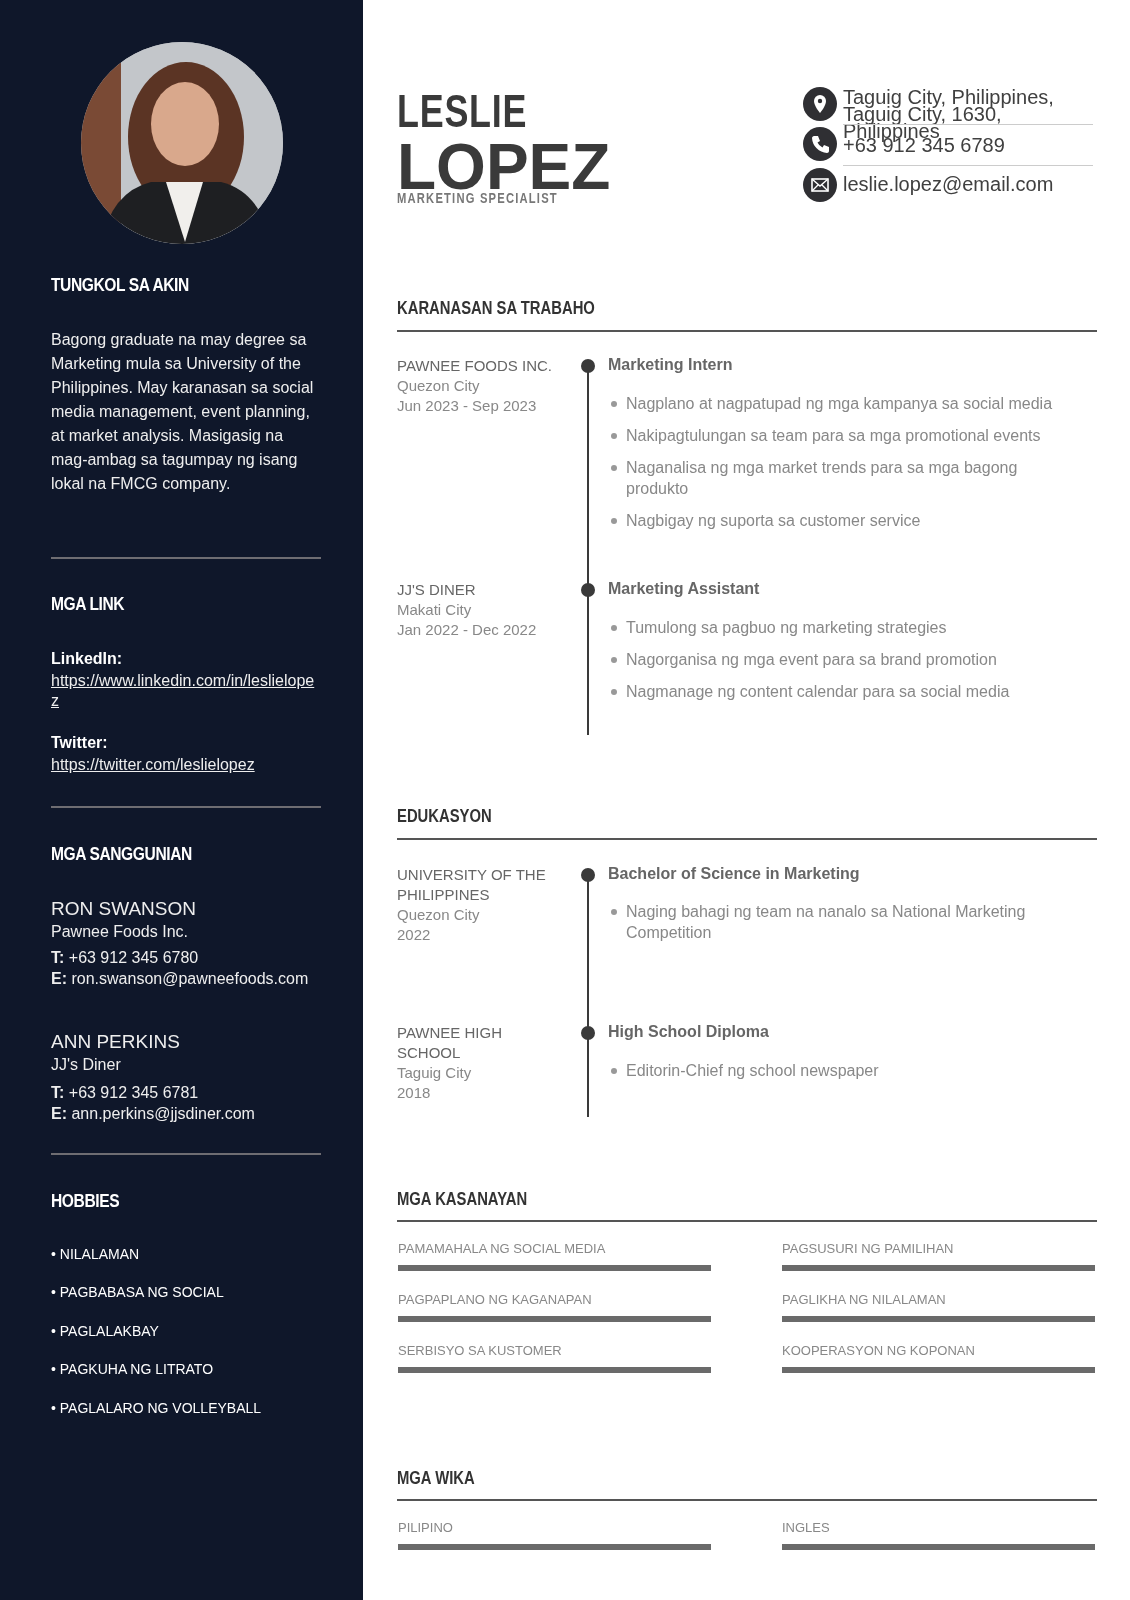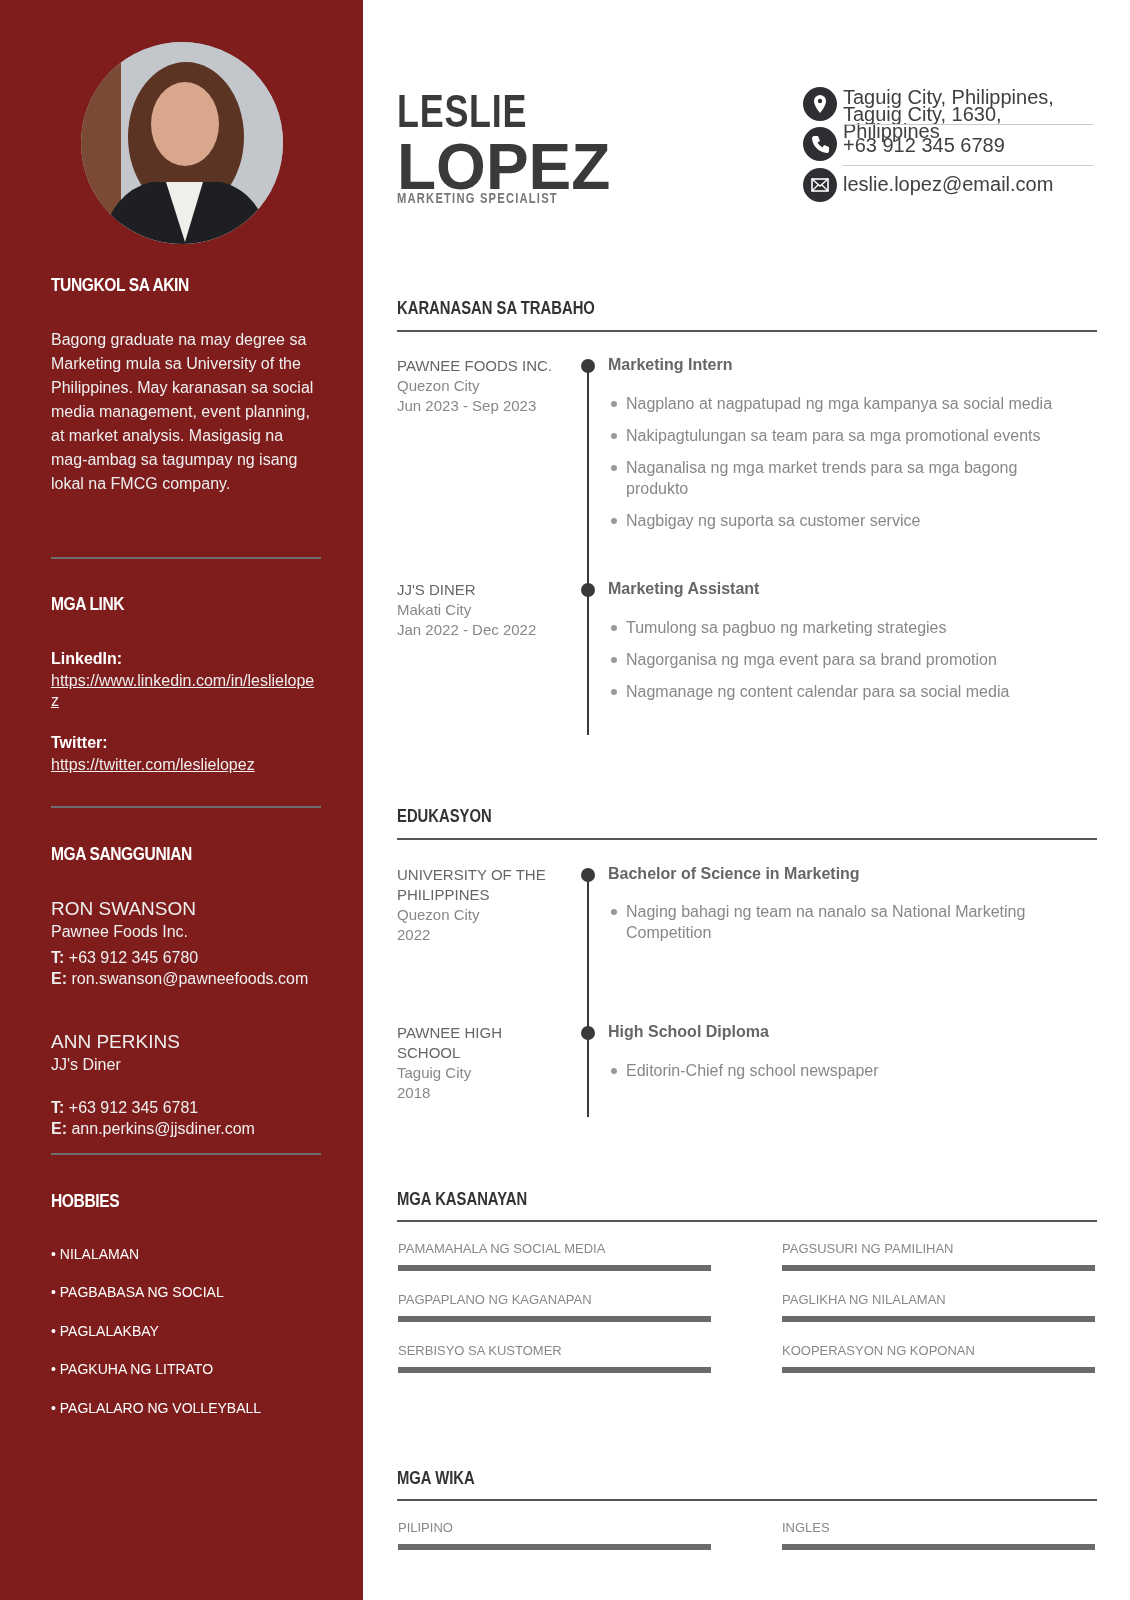--- a/index.html
+++ b/index.html
@@ -1,18 +1,18 @@
 <!DOCTYPE html>
 <html><head>
 <meta charset="utf-8">
 <style>
 *{box-sizing:border-box;margin:0;padding:0}
 html,body{width:1130px;height:1600px;background:#fff;overflow:hidden}
 body{font-family:"Liberation Sans",sans-serif;position:relative}
-.sidebar{position:absolute;left:0;top:0;width:363px;height:1600px;background:#7f1d1d;color:#f2f2f2}
+.sidebar{position:absolute;left:0;top:0;width:363px;height:1600px;background:#0f172a;color:#f2f2f2}
 .photo{position:absolute;left:81px;top:42px;width:202px;height:202px;border-radius:50%;overflow:hidden;background:#b8bcc0}
 .s-head{position:absolute;left:51px;font-family:"Liberation Sans Narrow","Liberation Sans",sans-serif;font-weight:bold;font-size:19px;letter-spacing:-0.5px;color:#fff;transform:scaleX(0.82);transform-origin:left}
 .s-text{position:absolute;left:51px;width:270px;font-size:16px;line-height:24px;color:#eee}
 .s-rule{position:absolute;left:51px;width:270px;height:2px;background:#6e6d72}
 .link-label{font-weight:bold;font-size:16px;color:#fff}
 .link{color:#eee;text-decoration:underline;font-size:16px;line-height:20px}
 .ref-name{font-size:19px;color:#eee;line-height:24px}
 .ref-line{font-size:16px;line-height:21px;color:#eee}
 .hobby{position:absolute;left:51px;font-size:14px;color:#fff}
 .main{position:absolute;left:363px;top:0;width:767px;height:1199px}
@@ -68,21 +68,21 @@
   <div class="s-head" style="top:843px">MGA SANGGUNIAN</div>
   <div class="s-text" style="top:897px">
     <div class="ref-name">RON SWANSON</div>
     <div class="ref-line">Pawnee Foods Inc.</div>
     <div class="ref-line" style="margin-top:5px"><b>T:</b> <span>+63 912 345 6780</span></div>
     <div class="ref-line" style="word-break:break-all"><b>E:</b> <span>ron.swanson@pawneefoods.com</span></div>
   </div>
   <div class="s-text" style="top:1030px">
     <div class="ref-name">ANN PERKINS</div>
     <div class="ref-line">JJ's Diner</div>
-    <div class="ref-line" style="margin-top:22px"><b>T:</b> <span>+63 912 345 6781</span></div>
+    <div class="ref-line" style="margin-top:7px"><b>T:</b> <span>+63 912 345 6781</span></div>
     <div class="ref-line"><b>E:</b> <span>ann.perkins@jjsdiner.com</span></div>
   </div>
   <div class="s-rule" style="top:1153px"></div>
 
   <div class="s-head" style="top:1190px">HOBBIES</div>
   <div class="hobby" style="top:1246px">• NILALAMAN</div>
   <div class="hobby" style="top:1284px">• PAGBABASA NG SOCIAL</div>
   <div class="hobby" style="top:1323px">• PAGLALAKBAY</div>
   <div class="hobby" style="top:1361px">• PAGKUHA NG LITRATO</div>
   <div class="hobby" style="top:1400px">• PAGLALARO NG VOLLEYBALL</div>

